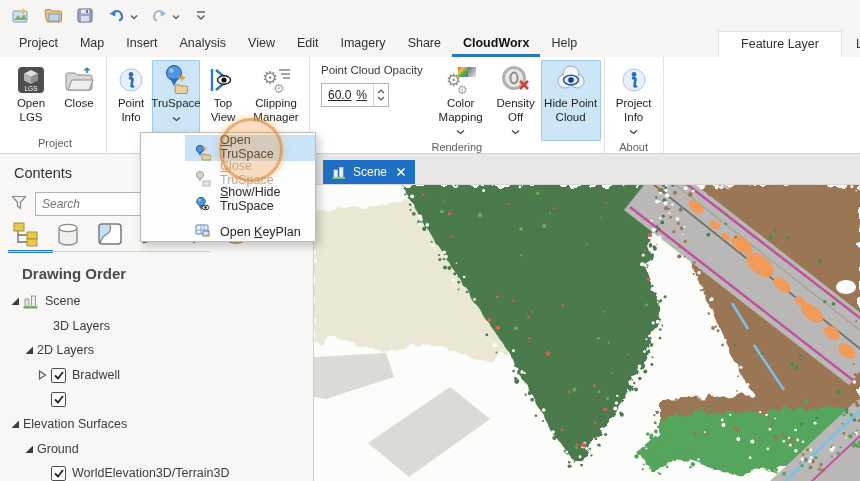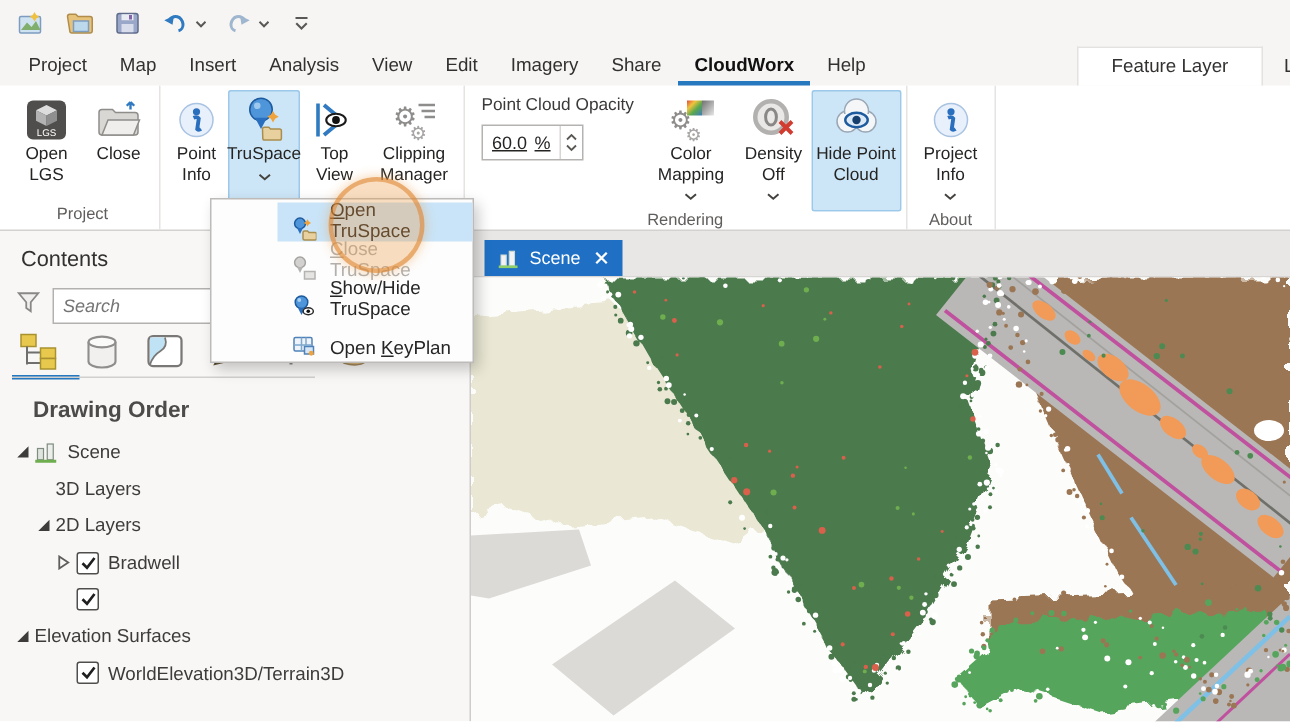--- a/index.html
+++ b/index.html
@@ -390,21 +390,21 @@
             </span>
             <span class="ticon">
               <svg width="17" height="15">
                 <rect x="2" y="5" width="4" height="7.5" fill="#dfe4df" stroke="#7f8c7f" stroke-width="0.8"></rect>
                 <rect x="8.5" y="2" width="4" height="10.5" fill="#eceeec" stroke="#7f8c7f" stroke-width="0.8"></rect>
                 <rect x="0.5" y="12.5" width="14" height="2" fill="#6fae4f"></rect>
               </svg>
             </span>
             <span>Scene</span>
           </div>
-          <div class="trow" style="padding-left: 24px;">
+          <div class="trow" style="padding-left: 40px;">
             <span class="expslot"></span>
             <span>3D Layers</span>
           </div>
           <div class="trow" style="padding-left: 24px;">
             <span class="expslot">
               <svg width="10" height="10">
                 <polygon points="9,1.5 9,9 1.5,9" fill="#3d3c3b"></polygon>
               </svg>
             </span>
             <span>2D Layers</span>
@@ -430,20 +430,28 @@
               </svg>
             </span>
           </div>
           <div class="trow" style="padding-left: 10px;">
             <span class="expslot">
               <svg width="10" height="10">
                 <polygon points="9,1.5 9,9 1.5,9" fill="#3d3c3b"></polygon>
               </svg>
             </span>
             <span>Elevation Surfaces</span>
+          </div>
+          <div class="trow" style="padding-left: 24px;">
+            <span class="expslot">
+              <svg width="10" height="10">
+                <polygon points="9,1.5 9,9 1.5,9" fill="#3d3c3b"></polygon>
+              </svg>
+            </span>
+            <span>Ground</span>
           </div>
           <div class="trow" style="padding-left: 38px;">
             <span class="expslot"></span>
             <span class="cbox">
               <svg width="10" height="9">
                 <path d="M1 4.5 L4 7.5 L9 1" fill="none" stroke="#1f1f1f" stroke-width="1.8"></path>
               </svg>
             </span>
             <span>WorldElevation3D/Terrain3D</span>
           </div>

